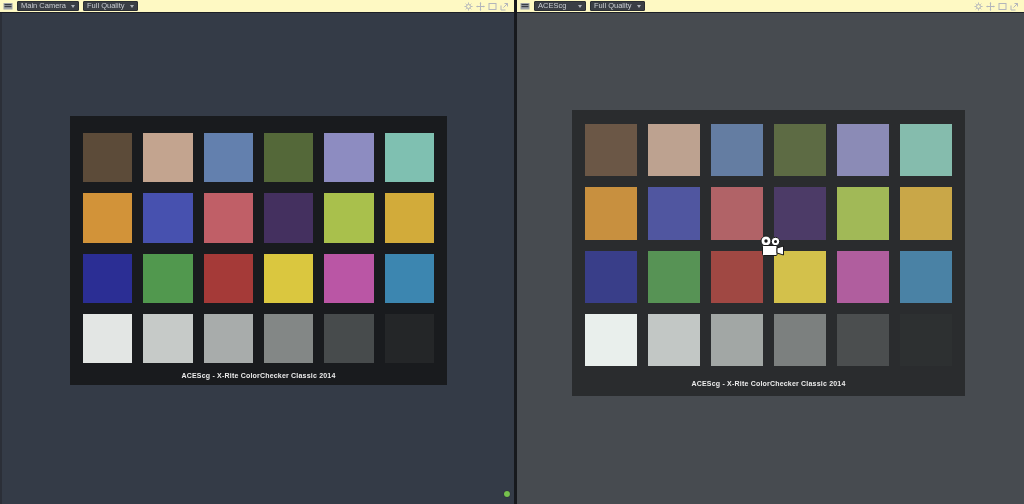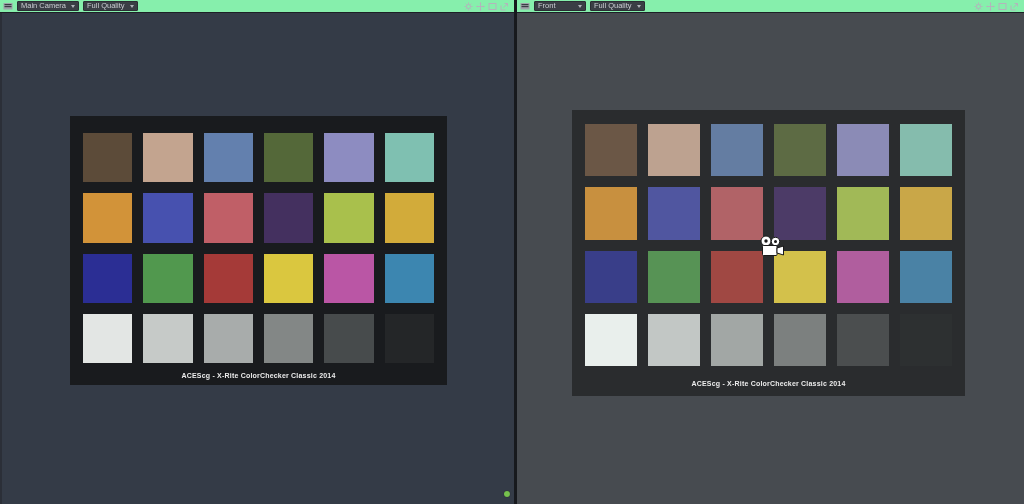--- a/index.html
+++ b/index.html
@@ -10,21 +10,21 @@
   }
   .split{display:flex;width:1024px;height:504px;}
   .pane{position:relative;height:504px;}
   .pane-left{width:514px;}
   .divider{width:3px;height:504px;background:#17191d;}
   .pane-right{width:507px;}
 
   
   .vp-header{
     position:absolute;left:0;top:0;right:0;height:13px;
-    background:#86efac;border-bottom:1px solid #1d2026;
+    background:#fef9c3;border-bottom:1px solid #1d2026;
     display:flex;align-items:center;gap:4px;padding:0 3px;box-sizing:border-box;
   }
   .vp-menu-icon{width:10px;height:9px;display:inline-flex;align-items:center;justify-content:center;flex:0 0 auto;}
   .dropdown{
     height:10px;min-width:52px;background:#3a3e45;border:1px solid #2a2d33;
     border-radius:1px;display:inline-flex;align-items:center;justify-content:space-between;
     padding:0 3px;box-sizing:border-box;cursor:default;
   }
   .dropdown .dd-label{font-size:7.5px;line-height:10px;color:#c9ccd1;white-space:nowrap;}
   .dd-arrow{width:0;height:0;border-left:2.5px solid transparent;border-right:2.5px solid transparent;border-top:3px solid #aeb2b8;margin-left:5px;}
@@ -151,21 +151,21 @@
   <div class="pane pane-right">
     <div class="vp-header">
       <span class="vp-menu-icon">
         <svg width="10" height="9" viewBox="0 0 10 9">
           <rect x="0.5" y="1" width="9" height="6.5" fill="#9ea2a8"></rect>
           <rect x="1.5" y="2" width="7" height="1.2" fill="#3a3e45"></rect>
           <rect x="1.5" y="4" width="7" height="1.2" fill="#3a3e45"></rect>
         </svg>
       </span>
       <div class="dropdown">
-        <span class="dd-label">Front</span>
+        <span class="dd-label">ACEScg</span>
         <span class="dd-arrow"></span>
       </div>
       <div class="dropdown">
         <span class="dd-label">Full Quality</span>
         <span class="dd-arrow"></span>
       </div>
       <div class="nav-icons">
         <span class="nav-icon">
           <svg width="9" height="9" viewBox="0 0 9 9" stroke="#b2b5bb" fill="none" stroke-width="1">
             <circle cx="4.5" cy="4.5" r="2"></circle>

